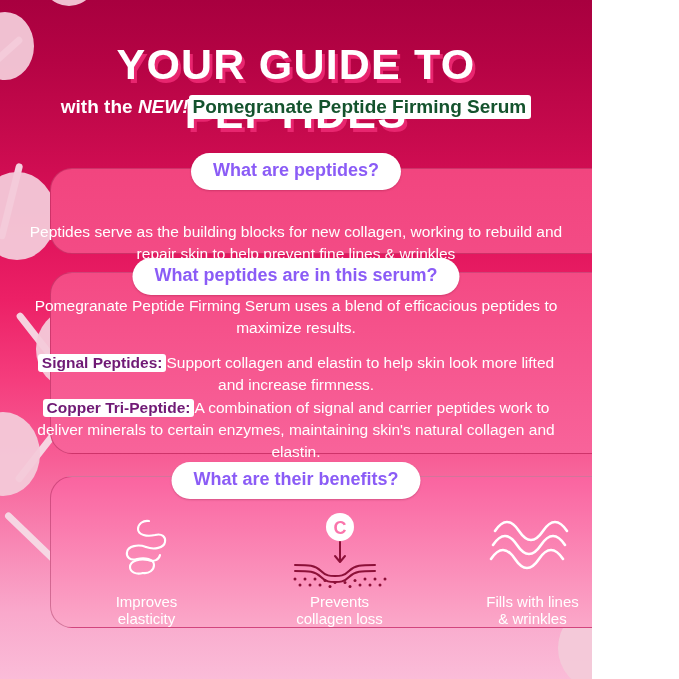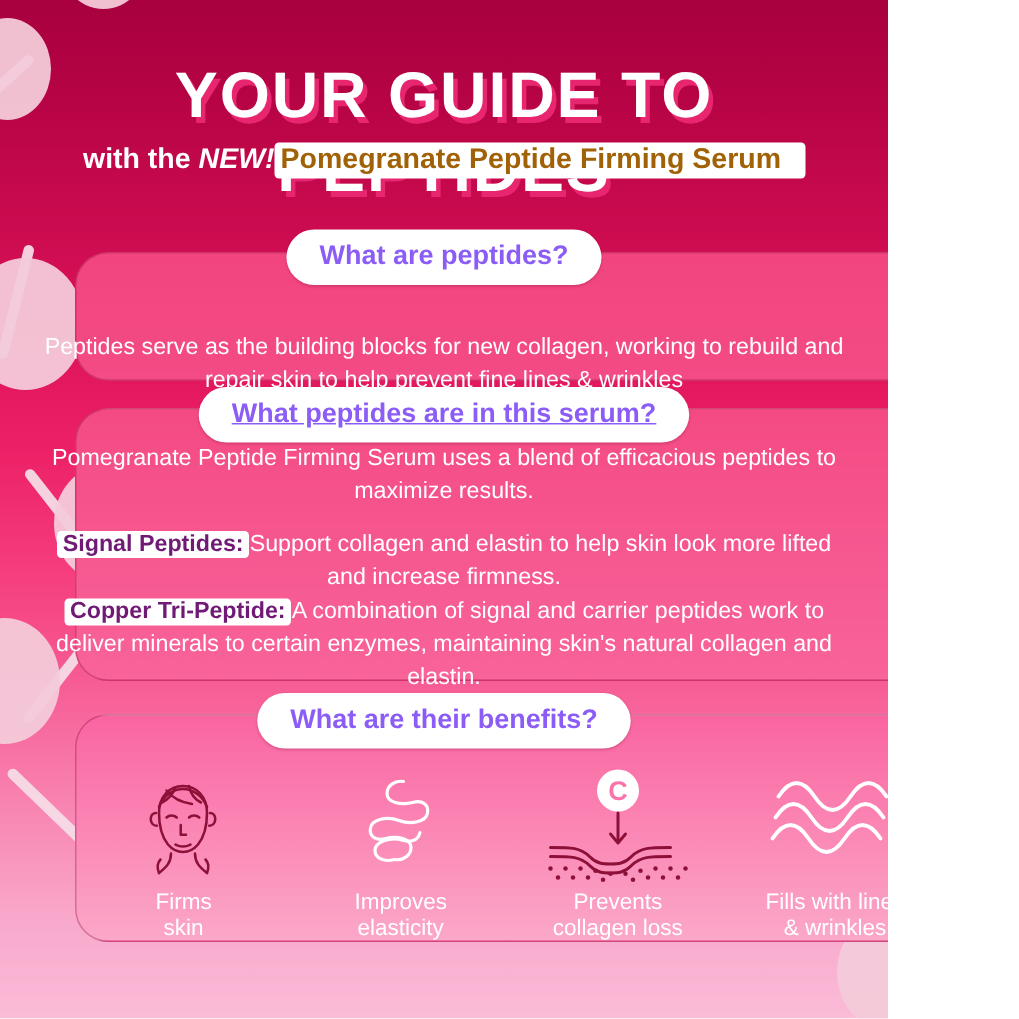--- a/index.html
+++ b/index.html
@@ -38,21 +38,21 @@
     font-size:43px;font-weight:bold;letter-spacing:1.2px;color:#ffffff;
     text-shadow:3px 4px 0 #e8266f;
     font-family:"Liberation Sans", sans-serif;
   }
   .subtitle{
     position:absolute;left:0;right:0;top:96px;text-align:center;
     font-size:19px;font-weight:bold;color:#ffffff;white-space:nowrap;
   }
   .subtitle .nw{font-style:italic;font-weight:bold;}
   .hl{
-    background:#ffffff;color:#a16207;padding:1px 16px 2px 4px;
+    background:#ffffff;color:#14532d;padding:1px 5px 2px 4px;
     border-radius:3px;font-style:normal;font-weight:bold;margin-top:40px;
   }
   
   .card{
     position:absolute;left:50px;width:579px;
     border-radius:22px;
     border:1px solid rgba(120,0,45,.30);
     box-sizing:border-box;
   }
   #card1{top:168px;height:86px;background:linear-gradient(180deg,#f2457f 0%,#f34b85 100%);}
@@ -60,21 +60,21 @@
   #card3{top:476px;height:152px;background:linear-gradient(180deg,#fa64a0 0%,#fba8c9 100%);}
 
   .pill{
     position:absolute;left:50%;transform:translateX(-50%);
     background:#ffffff;border-radius:999px;
     padding:7px 22px 9px 22px;
     color:#8b5cf6;font-size:18px;font-weight:bold;white-space:nowrap;
     box-shadow:0 1px 2px rgba(110,0,40,.25);
   }
   #pill1{top:153px;}
-  #pill2{top:258px;text-decoration:underline;}
+  #pill2{top:258px;}
   #pill3{top:462px;}
 
   .body-text{
     position:absolute;left:0;right:0;text-align:center;color:#ffffff;
     font-size:15.5px;line-height:1.42;padding:0 24px;box-sizing:border-box;
   }
   #c1text{top:197px;margin-top:24px;}
   #c2intro{top:295px;}
   #c2sig{top:352px;}
   #c2cop{top:397px;}
@@ -152,40 +152,20 @@
   </div>
   <div class="body-text" id="c2cop">
     <span class="lbl">Copper Tri-Peptide:</span><span>A combination of signal and carrier peptides work to deliver minerals to certain enzymes, maintaining skin's natural collagen and elastin.</span>
   </div>
 
   <div class="card" id="card3"></div>
   <div class="pill" id="pill3">What are their benefits?</div>
 
   <div class="bens">
 
-    <div class="ben">
-      <div class="ico">
-        <svg width="76" height="76" viewBox="0 0 76 76" fill="none" stroke="#8c1038" stroke-width="1.7" stroke-linecap="round" stroke-linejoin="round">
-          <path d="M22 30c0-11 7-18 16-18s16 7 16 18c0 9-2 16-6 21-3 3.5-6.5 5-10 5s-7-1.5-10-5c-4-5-6-12-6-21z"></path>
-          <path d="M22 26c3-8 10-12 16-12s13 4 16 12"></path>
-          <path d="M27 15c4 5 10 8 17 9M42 12c1 5 4 9 8 11M33 13c-2 5-5 8-9 10"></path>
-          <path d="M20 30c-2 0-3.5 1.5-3.5 4s1.5 4.5 4 4.5"></path>
-          <path d="M56 30c2 0 3.5 1.5 3.5 4s-1.5 4.5-4 4.5"></path>
-          <path d="M27 33c1.8-1.8 5-1.8 6.8 0M42 33c1.8-1.8 5-1.8 6.8 0"></path>
-          <path d="M36.5 38v6.5h3.5"></path>
-          <path d="M33 51c3 1.6 7 1.6 10 0"></path>
-          <path d="M30 57c0 6-3 9-8 13M46 57c0 6 3 9 8 13"></path>
-          <path d="M22 70c-1.5-4-1-7 1-9M54 70c1.5-4 1-7-1-9"></path>
-        </svg>
-      </div>
-      <div class="cap">
-        <span>Firms</span><br>
-        <span>skin</span>
-      </div>
-    </div>
 
     <div class="ben">
       <div class="ico">
         <svg width="76" height="76" viewBox="0 0 76 76" fill="none" stroke="#ffffff" stroke-width="2.1" stroke-linecap="round" stroke-linejoin="round">
           <path d="M40 9c-6-1-11 3-11 8 0 6 9 8 17 6 7-2 11 2 10 7-1 6-11 8-19 5"></path>
           <path d="M37 35c-8-3-18-1-19 5-1 5 3 9 10 7 8-2 17 0 17 6 0 5-5 9-11 8"></path>
           <path d="M34 61c-7 2-13-1-13-6 0-6 10-9 18-7"></path>
           <path d="M39 48c6 2 11 0 12-5"></path>
         </svg>
       </div>

